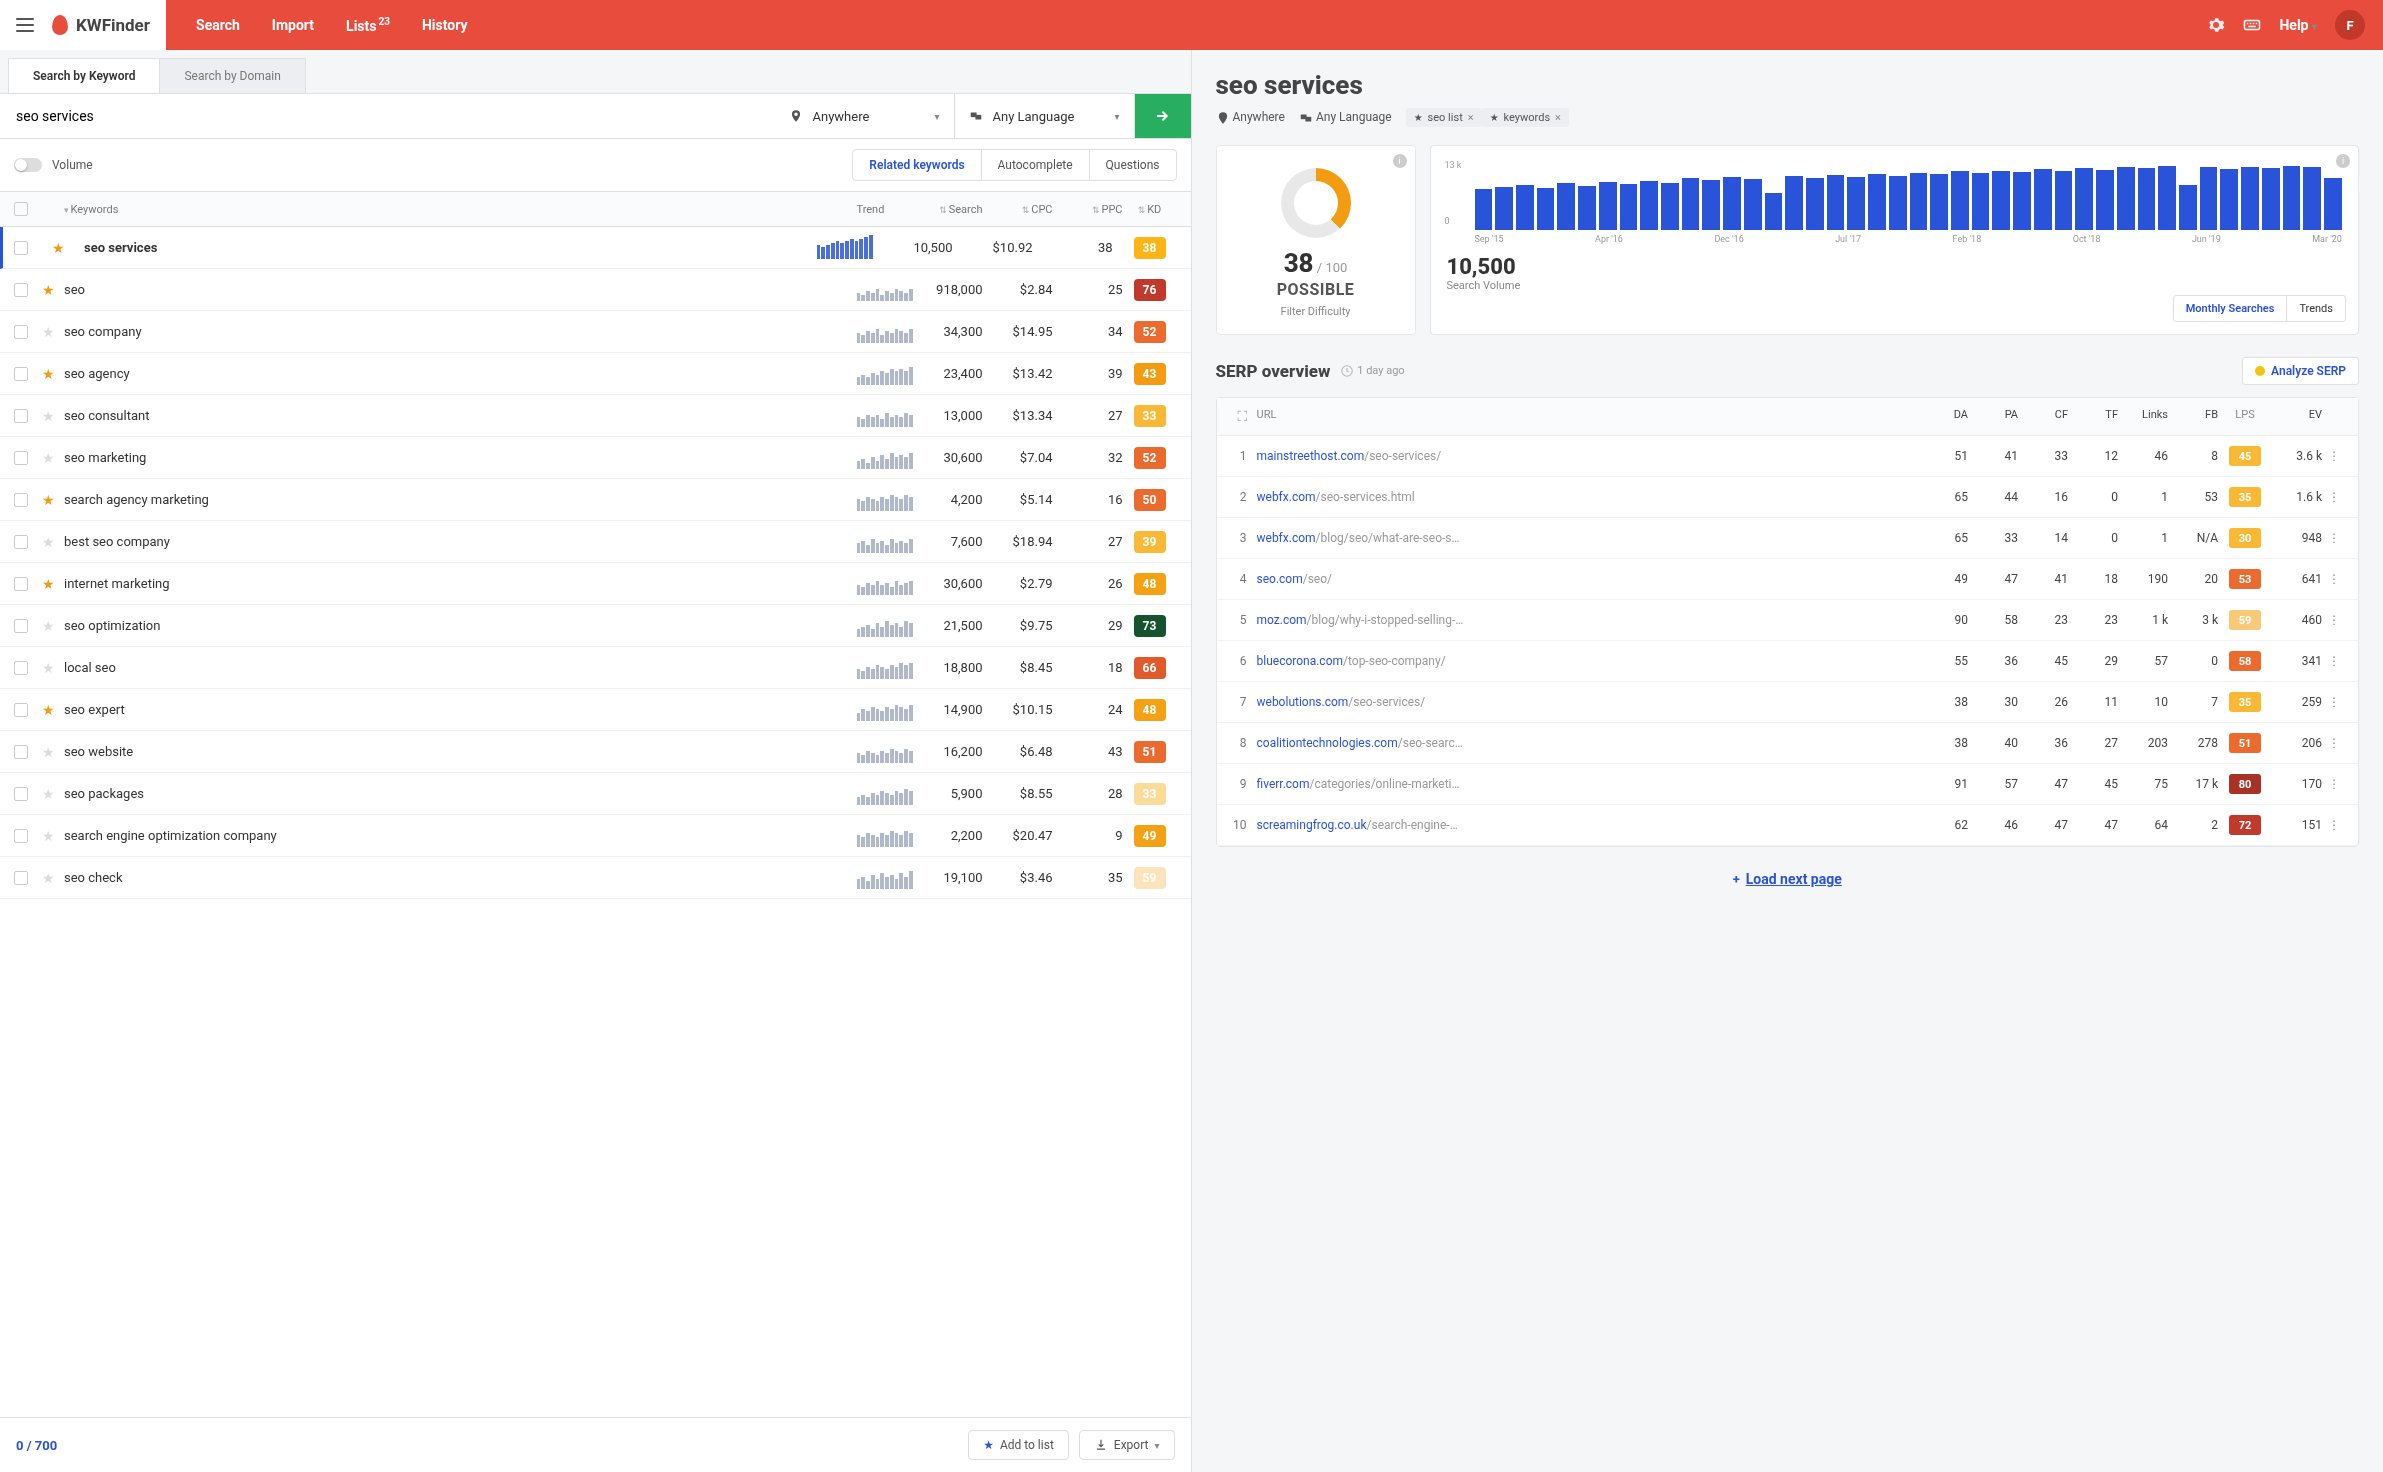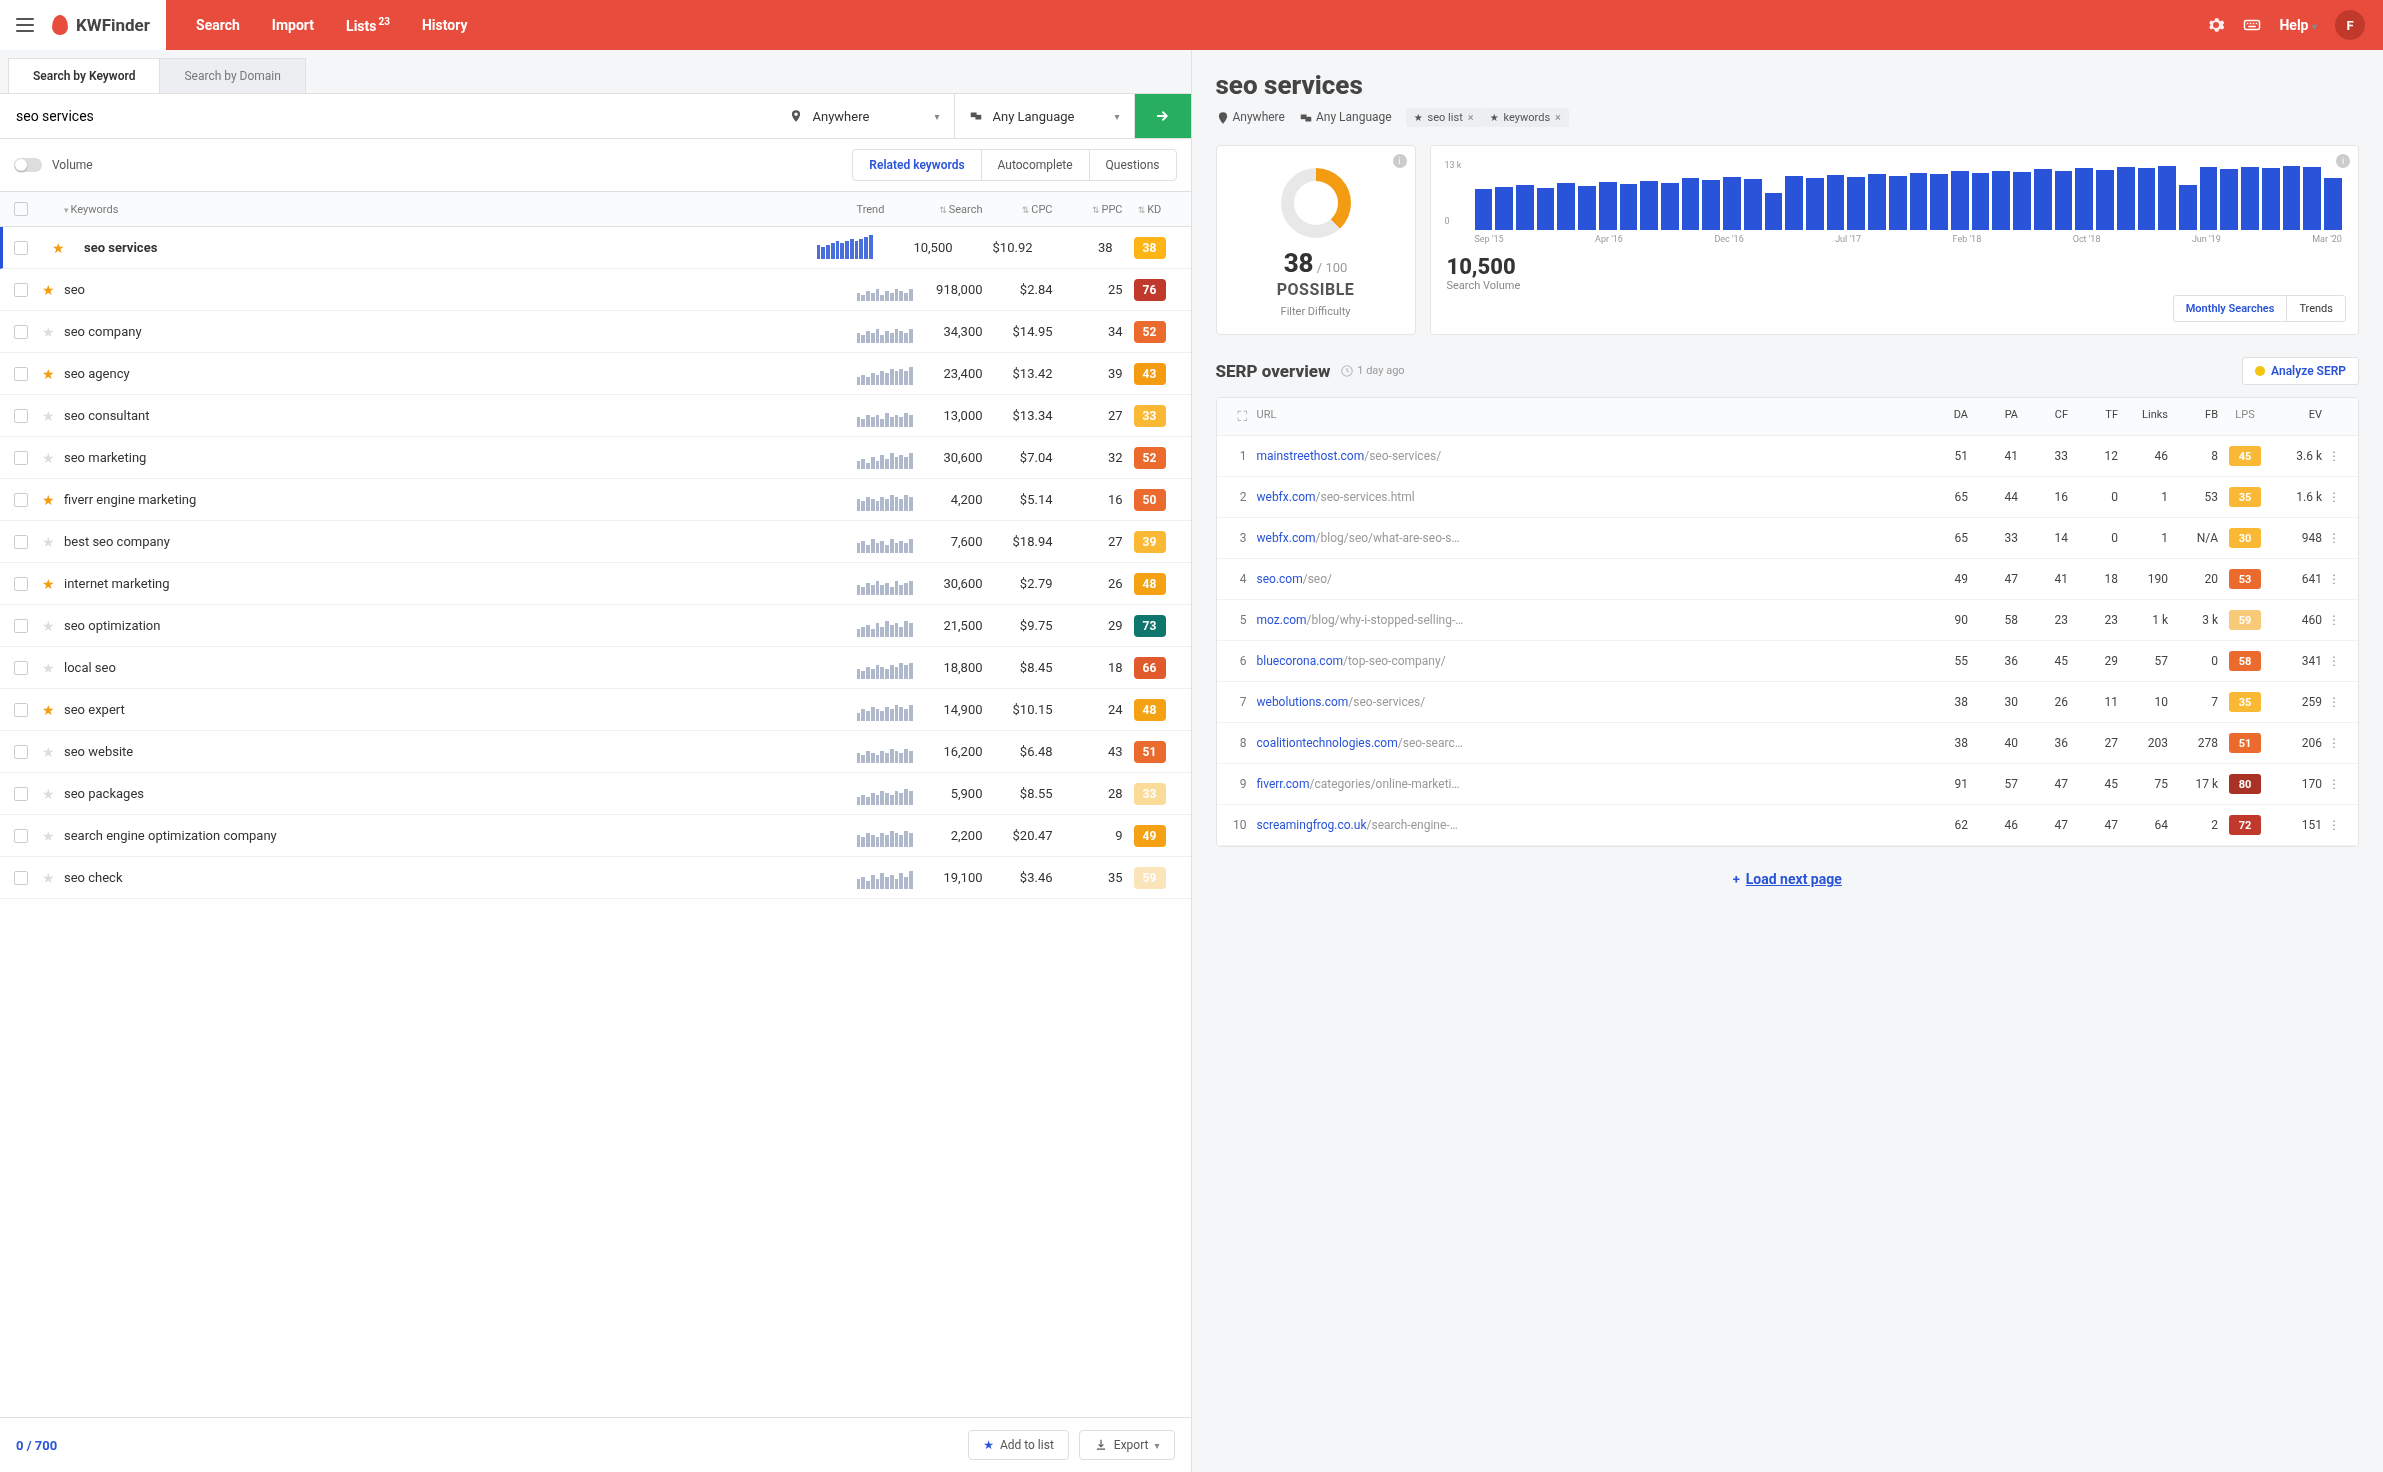--- a/index.html
+++ b/index.html
@@ -344,21 +344,21 @@
   <div class="num">30,600</div>
   <div class="num">$7.04</div>
   <div class="num">32</div>
   <div class="kd-wrap"><span class="kd-badge" style="background:#eb6a2e;">52</span></div>
         </div>
         <div class="row">
           <div class="col-check">
             <div class="chk"></div>
           </div>
   <div class="col-star"><span class="star ">★</span></div>
-  <div class="kw-text">fiverr engine marketing</div>
+  <div class="kw-text">search agency marketing</div>
   <div class="trend">
             <span style="height:12px"></span>
             <span style="height:10px"></span>
             <span style="height:14px"></span>
             <span style="height:12px"></span>
             <span style="height:10px"></span>
             <span style="height:14px"></span>
             <span style="height:12px"></span>
             <span style="height:16px"></span>
             <span style="height:14px"></span>
@@ -437,21 +437,21 @@
             <span style="height:16px"></span>
             <span style="height:12px"></span>
             <span style="height:14px"></span>
             <span style="height:10px"></span>
             <span style="height:16px"></span>
             <span style="height:14px"></span>
           </div>
   <div class="num">21,500</div>
   <div class="num">$9.75</div>
   <div class="num">29</div>
-  <div class="kd-wrap"><span class="kd-badge" style="background:#0f766e;">73</span></div>
+  <div class="kd-wrap"><span class="kd-badge" style="background:#14532d;">73</span></div>
         </div>
         <div class="row">
           <div class="col-check">
             <div class="chk"></div>
           </div>
   <div class="col-star"><span class="star empty">★</span></div>
   <div class="kw-text">local seo</div>
   <div class="trend">
             <span style="height:10px"></span>
             <span style="height:8px"></span>

